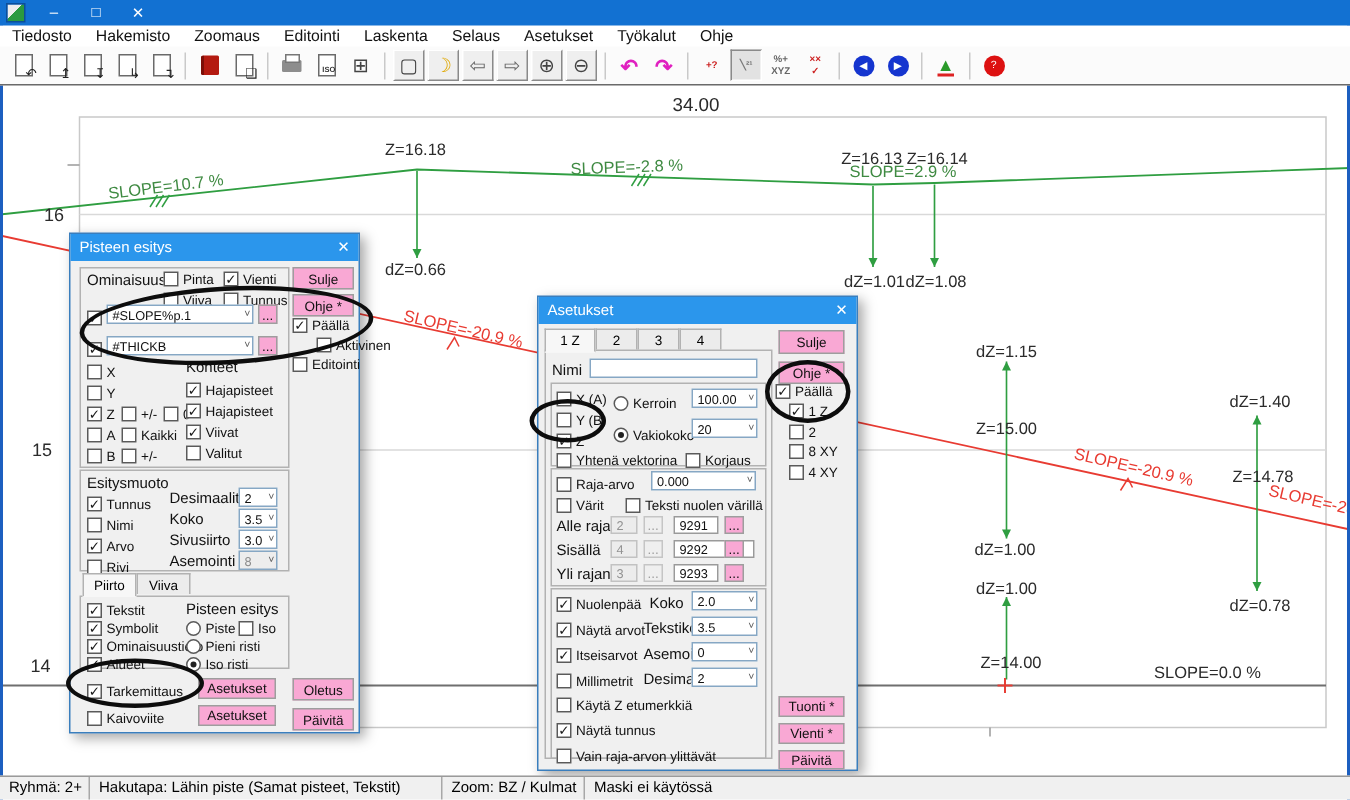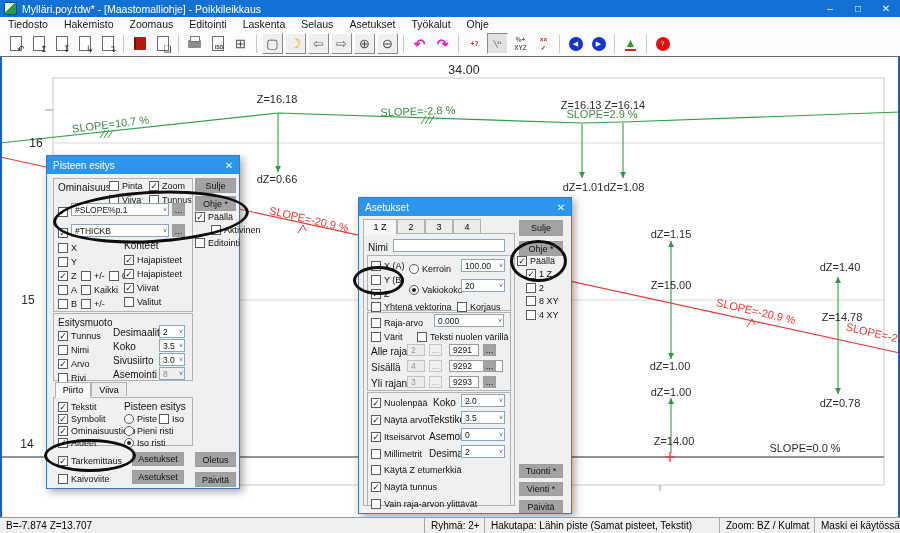--- a/index.html
+++ b/index.html
@@ -58,34 +58,33 @@
       position:relative;box-sizing:border-box}
   .rd.on::after{content:"";position:absolute;left:2px;top:2px;right:2px;bottom:2px;background:#222;border-radius:50%}
   .cmb{position:absolute;height:13px;border:1px solid #86a7c4;background:#fff;font-size:8.5px;color:#111;
        display:flex;align-items:center;justify-content:space-between;padding:0 1px 0 3px;box-sizing:border-box}
   .cmb.dis{background:#ededed;color:#8b8b8b}
   .cmb .ar{font-size:7px;color:#555}
   .fld{position:absolute;height:12px;border:1px solid #9a9a9a;background:#fff;font-size:8.5px;color:#111;
        display:flex;align-items:center;padding:0 3px;box-sizing:border-box}
   .fld.dis{background:#ececec;color:#929292;border-color:#c2c2c2}
   .inp{position:absolute;border:1px solid #86a7c4;background:#fff;box-sizing:border-box}
-  .btnw{position:absolute;border:1px solid #9e9e9e;background:#a3a3a3;font-size:9px;color:#111;
+  .btnw{position:absolute;border:1px solid #9e9e9e;background:#f9a8d4;font-size:9px;color:#111;
         font-family:inherit;padding:0;box-sizing:border-box}
   .btnw.dis{color:#a0a0a0;background:#efefef;border-color:#c5c5c5}
   .wtab{position:absolute;height:14px;line-height:14px;border:1px solid #b2b2b2;border-bottom:none;
         background:#ececec;font-size:9px;padding:0 6px;box-sizing:border-box;text-align:center}
   .wtab.act{background:#f7f7f7;height:16px;z-index:2;border-bottom:1px solid #f7f7f7}
   .ellipse{position:absolute;border:3px solid #0d0d0d;border-radius:50%;z-index:45;pointer-events:none}
 </style>
 </head>
 <body>
 
 <div class="titlebar">
   <span class="appicon"></span>
-  <span class="wtitle">Mylläri.poy.tdw* - [Maastomalliohje] - Poikkileikkaus</span>
   <span class="wbtns">
     <span class="wbtn-sys">–</span>
     <span class="wbtn-sys">□</span>
     <span class="wbtn-sys">✕</span>
   </span>
 </div>
 
 <div class="menubar" id="menubar">
     <span class="mi">Tiedosto</span>
     <span class="mi">Hakemisto</span>
@@ -266,23 +265,20 @@
       <text x="671" y="339" font-size="11" text-anchor="middle" fill="#2b2b2b" font-family="&quot;Liberation Sans&quot;,sans-serif">dZ=1.00</text>
       <text x="840" y="350" font-size="11" text-anchor="middle" fill="#2b2b2b" font-family="&quot;Liberation Sans&quot;,sans-serif">dZ=0.78</text>
       <text x="674" y="388" font-size="11" text-anchor="middle" fill="#2b2b2b" font-family="&quot;Liberation Sans&quot;,sans-serif">Z=14.00</text>
       <text x="805" y="395" font-size="11" text-anchor="middle" fill="#2b2b2b" font-family="&quot;Liberation Sans&quot;,sans-serif">SLOPE=0.0 %</text>
     </svg></div>
 
 <div class="edge" style="left:0;top:17px;width:2px;height:516px"></div>
 <div class="edge" style="right:0;top:17px;width:2px;height:516px"></div>
 
 <div class="statusbar" id="statusbar">
-    <div class="seg" style="width: 425px;">
-      <span>B=-7.874  Z=13.707</span>
-    </div>
     <div class="seg" style="width: 60px;">
       <span>Ryhmä: 2+</span>
     </div>
     <div class="seg" style="width: 235px;">
       <span>Hakutapa: Lähin piste (Samat pisteet, Tekstit)</span>
     </div>
     <div class="seg" style="width: 95px;">
       <span>Zoom: BZ  /  Kulmat</span>
     </div>
     <div class="seg" style="width: 85px;">
@@ -297,21 +293,21 @@
         <span class="capx">✕</span>
       </div>
       <div class="grp" style="left: 6px; top: 22px; width: 138px; height: 132px;"></div>
       <span class="lbl" style="left: 11px; top: 26px;">Ominaisuus</span>
       <label class="cb" style="left: 62px; top: 24px;">
         <span class="bx"></span>
         <span>Pinta</span>
       </label>
       <label class="cb" style="left: 102px; top: 24px;">
         <span class="bx">✓</span>
-        <span>Zoom</span>
+        <span>Vienti</span>
       </label>
       <label class="cb" style="left: 62px; top: 38px;">
         <span class="bx"></span>
         <span>Viiva</span>
       </label>
       <label class="cb" style="left: 102px; top: 38px;">
         <span class="bx"></span>
         <span>Tunnus</span>
       </label>
       <label class="cb" style="left: 11px; top: 50px;">

